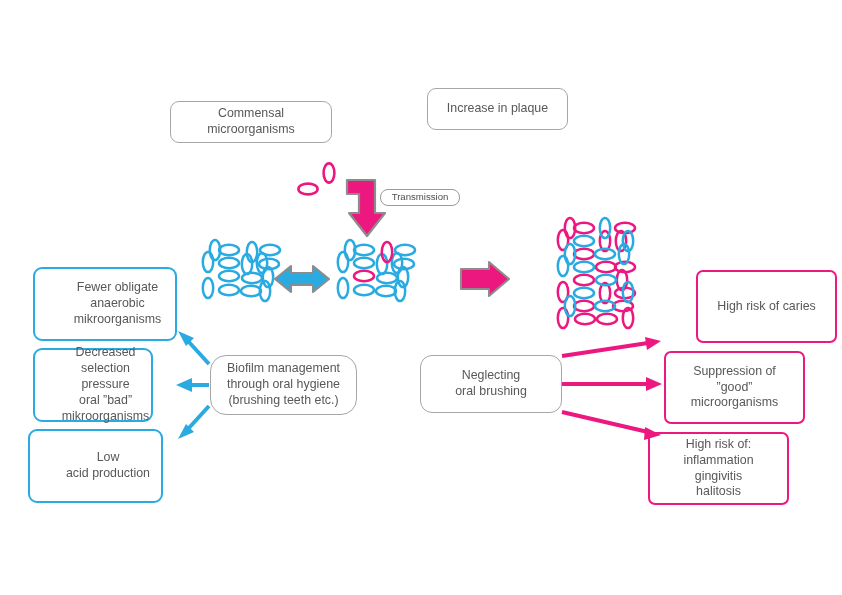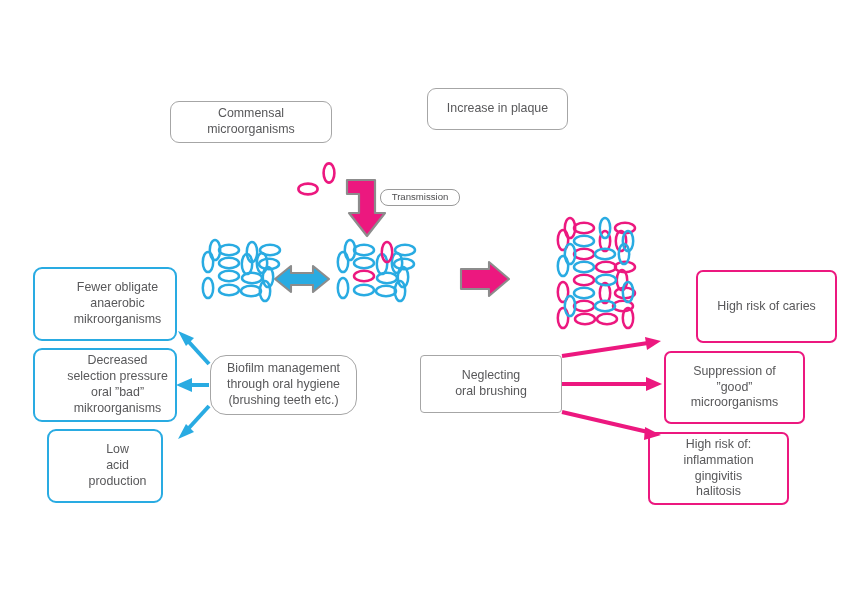--- a/index.html
+++ b/index.html
@@ -79,45 +79,45 @@
   </div>
 
   <div class="box blue" style="left:33px;top:267px;width:144px;height:74px;">
     <span class="txt">
       <span>Fewer obligate</span><br>
       <span>anaerobic</span><br>
       <span>mikroorganisms</span>
     </span>
   </div>
 
-  <div class="box blue" style="left:33px;top:348px;width:144px;height:74px;">
+  <div class="box blue" style="left:33px;top:348px;width:120px;height:74px;">
     <span class="txt">
       <span>Decreased</span><br>
       <span>selection pressure</span><br>
       <span>oral ”bad”</span><br>
       <span>mikroorganisms</span>
     </span>
   </div>
 
-  <div class="box blue" style="left:47px;top:429px;width:116px;height:74px;">
+  <div class="box blue" style="left:28px;top:429px;width:135px;height:74px;">
     <span class="txt">
       <span>Low</span><br>
       <span>acid production</span>
     </span>
   </div>
 
   <div class="box neutral" style="left:210px;top:355px;width:147px;height:60px;border-radius:16px;">
     <span class="txt">
       <span>Biofilm management</span><br>
       <span>through oral hygiene</span><br>
       <span>(brushing teeth etc.)</span>
     </span>
   </div>
 
-  <div class="box neutral" style="left:420px;top:355px;width:142px;height:58px;border-radius:4px;">
+  <div class="box neutral" style="left:420px;top:355px;width:142px;height:58px;border-radius:12px;">
     <span class="txt">
       <span>Neglecting</span><br>
       <span>oral brushing</span>
     </span>
   </div>
 
   <div class="box pink" style="left:664px;top:270px;width:141px;height:73px;margin-left:32px;">
     <span class="txt">High risk of  caries</span>
   </div>
 

